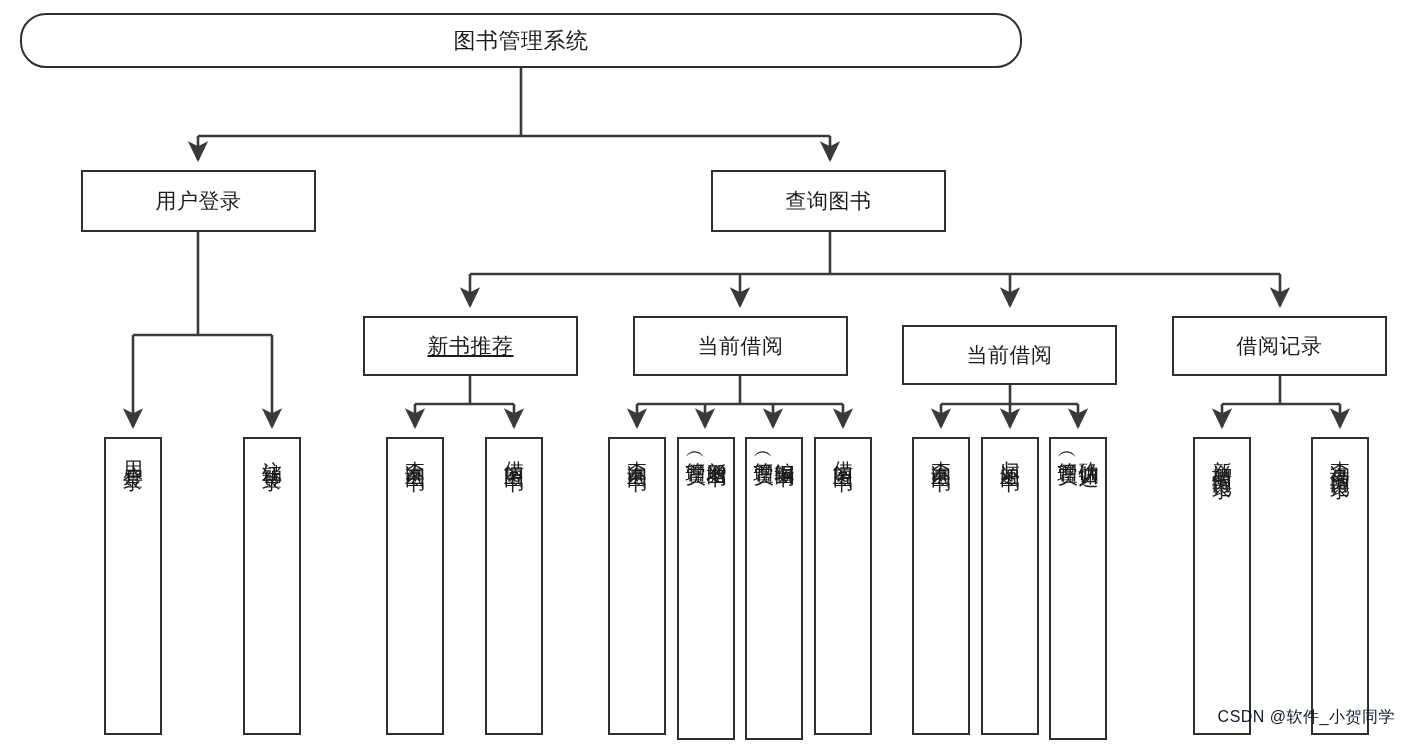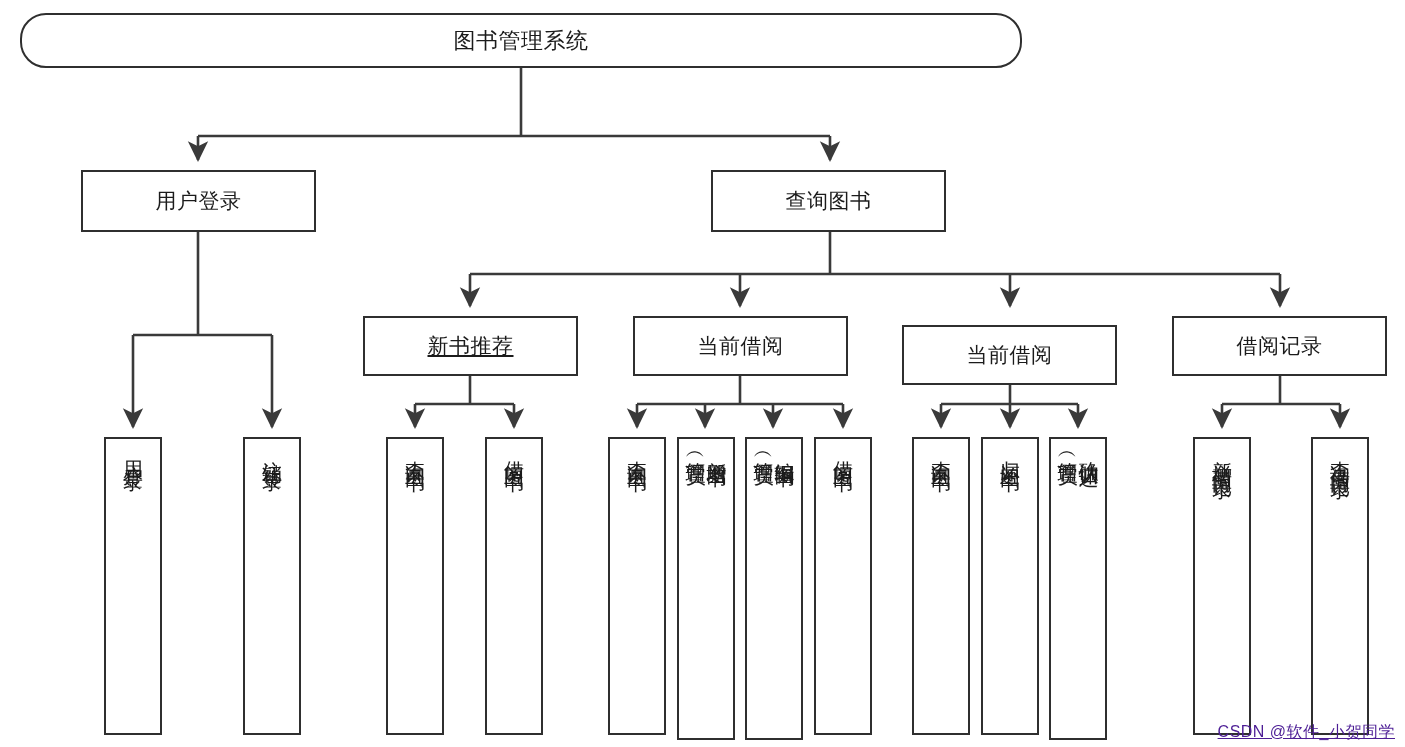--- a/index.html
+++ b/index.html
@@ -66,27 +66,26 @@
     letter-spacing: 4px;
     white-space: pre;
   }
   .node.vert.tall .label {
     letter-spacing: 2px;
   }
   
   #watermark {
     position: absolute;
     right: 10px;
-    bottom: 4px;
+    bottom: 19px;
     font-size: 16px;
-    color: #4c1d95;
+    color: #0f172a;
     letter-spacing: 0.5px;
     white-space: nowrap;
     user-select: none;
-    text-decoration: underline;
   }
 </style>
 </head>
 <body>
 
 <div id="canvas">
 
   <svg id="wires" viewBox="0 0 1405 747" width="1405" height="747" xmlns="http://www.w3.org/2000/svg">
     <defs>
       <marker id="arrow" markerWidth="9" markerHeight="9" refX="7.2" refY="4.5" orient="auto" markerUnits="strokeWidth">

